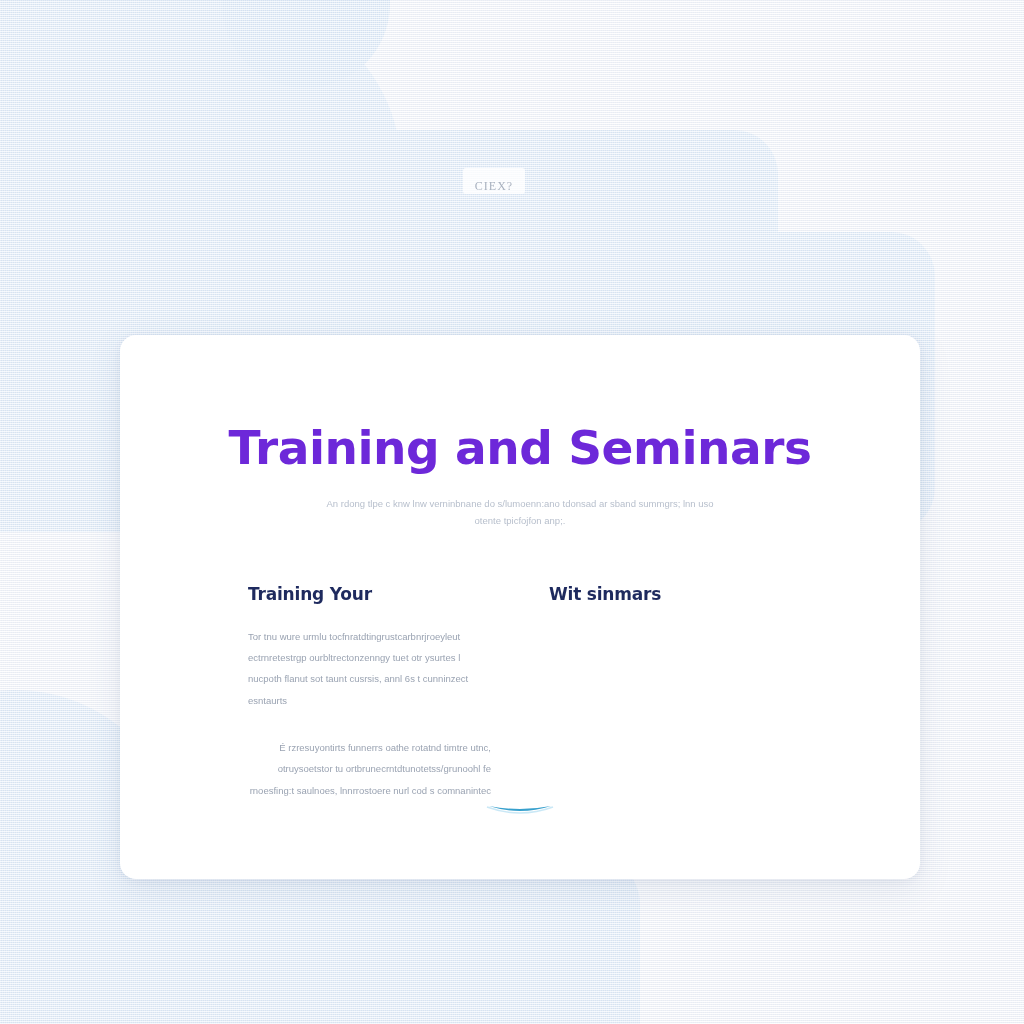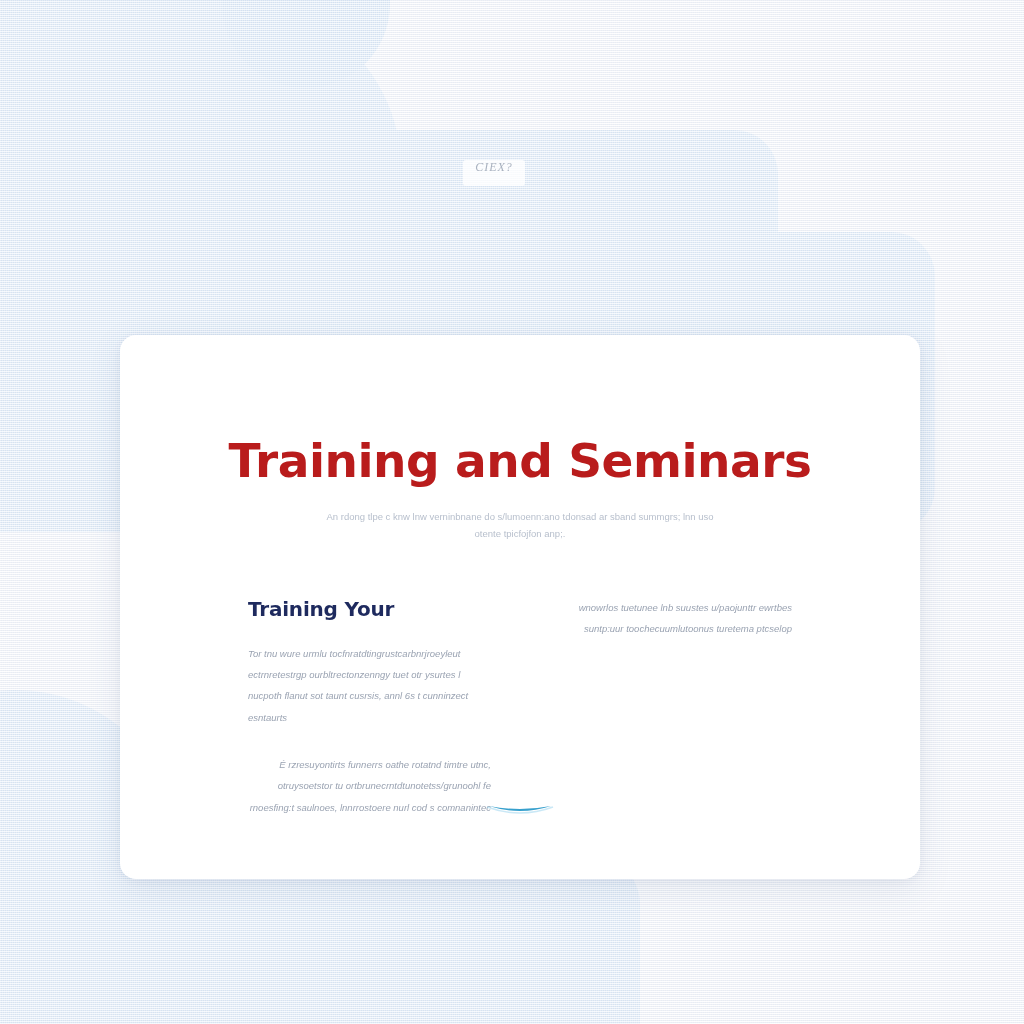--- a/index.html
+++ b/index.html
@@ -87,30 +87,29 @@
     height: 200px;
     background: #bcd8f3;
     border-radius: 0 48px 0 0;
   }
 
   
   #watermark-pill {
     position: absolute;
     z-index: 7;
     left: 463px;
-    top: 160px;
+    top: 168px;
     width: 62px;
     height: 26px;
     display: flex;
-    align-items: flex-start;
+    align-items: flex-end;
     justify-content: center;
     background: rgba(255,255,255,0.80);
     border-radius: 3px;
     filter: blur(0.5px);
-    font-style: italic;
   }
   #watermark-pill .wm-text {
     font-size: 12px;
     letter-spacing: 1px;
     color: #9aa4b4;
     font-family: "Liberation Serif", serif;
     opacity: .85;
   }
 
   
@@ -129,26 +128,26 @@
     padding: 0;
     overflow: hidden;
   }
 
   
   #card-header {
     padding-top: 88px;
     text-align: center;
   }
   #page-title {
-    margin: 13px;
+    margin: 0;
     font-size: 47px;
     line-height: 1.05;
     font-weight: 700;
     letter-spacing: -0.5px;
-    color: #b91c1c;
+    color: #6d28d9;
     font-family: "DejaVu Sans", sans-serif;
   }
   #page-subtitle {
     margin: 24px auto 0 auto;
     width: 400px;
     font-size: 9.5px;
     line-height: 1.75;
     color: #b7bfcc;
     font-family: "Liberation Sans", sans-serif;
     filter: blur(0.35px);
@@ -161,34 +160,33 @@
     padding: 0 128px 0 128px;
     box-sizing: border-box;
     gap: 58px;
   }
   .column {
     flex: 1 1 0;
     min-width: 0;
   }
   .column-heading {
     margin: 0 0 22px 0;
-    font-size: 20px;
+    font-size: 17px;
     font-weight: 700;
     color: #1e2a5e;
     letter-spacing: -0.2px;
     font-family: "DejaVu Sans", sans-serif;
   }
   .column-paragraph {
     margin: 0 0 26px 0;
     font-size: 9.5px;
     line-height: 2.25;
     color: #9aa3b2;
     font-family: "Liberation Sans", sans-serif;
     filter: blur(0.35px);
-    font-style: italic;
   }
   .column-paragraph:last-child {
     margin-bottom: 0;
     text-align: right;
   }
 
   
   #accent-divider {
     position: absolute;
     left: 50%;
@@ -224,21 +222,21 @@
 
     <div id="columns">
 
       <div class="column">
         <h2 class="column-heading">Training Your</h2>
         <p class="column-paragraph">Tor tnu wure urmlu tocfnratdtingrustcarbnrjroeyleut ectrnretestrgp ourbltrectonzenngy tuet otr ysurtes l nucpoth flanut sot taunt cusrsis, annl 6s t cunninzect esntaurts</p>
         <p class="column-paragraph">É rzresuyontirts funnerrs oathe rotatnd timtre utnc, otruysoetstor tu ortbrunecrntdtunotetss/grunoohl fe rnoesfing:t saulnoes, lnnrrostoere nurl cod s comnanintec</p>
       </div>
 
       <div class="column">
-        <p class="column-paragraph">wnowrlos tuetunee lnb suustes u/paojunttr ewrtbes suntp:uur toochecuumlutoonus turetema ptcselop</p>
+        <h2 class="column-heading">Wit sinmars</h2>
       </div>
 
     </div>
 
     <svg id="accent-divider" viewBox="0 0 70 18">
       <path d="M4 7 Q35 17 66 7 Q35 13 4 7 Z" fill="#2196c8" opacity="0.9"></path>
       <path d="M2 8 Q35 20 68 8" stroke="#9fd6ee" stroke-width="1.6" fill="none" opacity="0.55"></path>
     </svg>
 
   </div>

